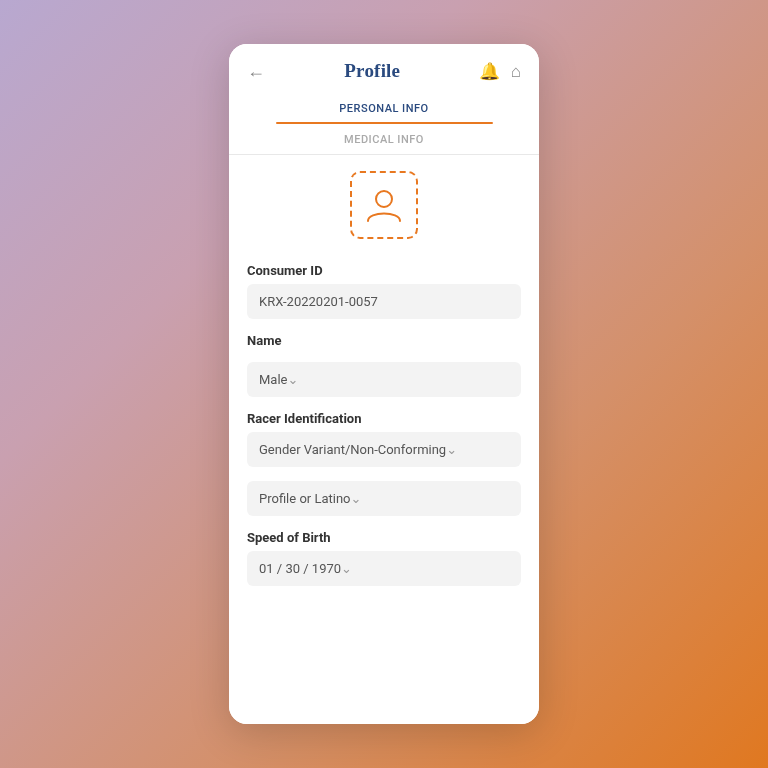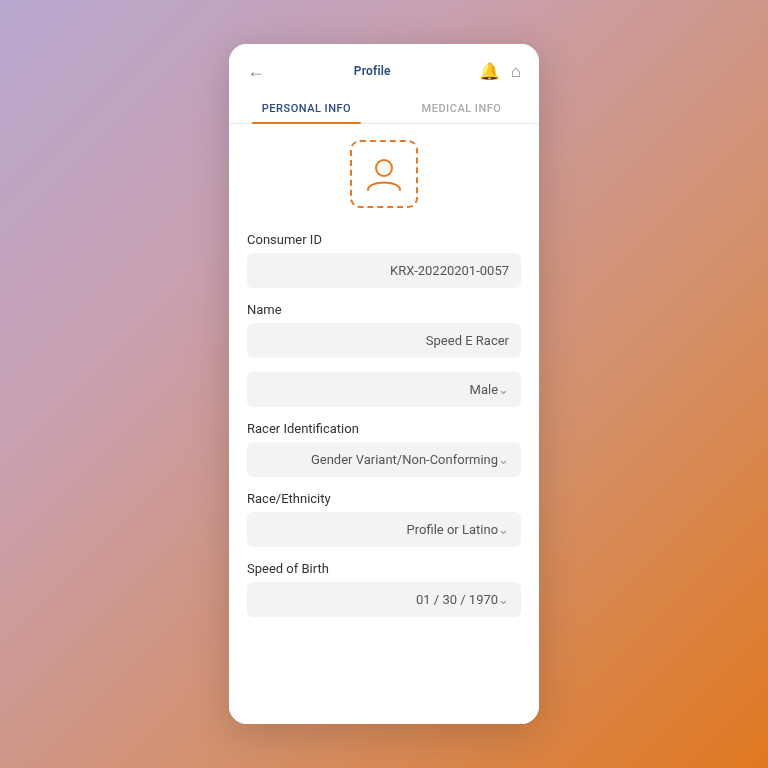--- a/index.html
+++ b/index.html
@@ -35,42 +35,44 @@
       background: #fff;
     }
 
     .header-back-icon {
       color: #888;
       font-size: 18px;
       cursor: pointer;
     }
 
     .header-title {
-      font-size: 12px;
+      font-size: 19px;
       font-weight: 600;
       color: #2a4a7f;
       letter-spacing: 0.2px;
+      font-family: Liberation Serif, serif;
     }
 
     .header-icons {
       display: flex;
       gap: 10px;
       align-items: center;
     }
 
     .header-icon {
       color: #888;
       font-size: 17px;
     }
 
     
     .tabs {
       display: flex;
       border-bottom: 1px solid #e8e8e8;
       background: #fff;
+      flex-direction: column;
     }
 
     .tab {
       flex: 1;
       text-align: center;
       padding: 10px 0 8px 0;
       font-size: 11px;
       font-weight: 500;
       letter-spacing: 0.5px;
       color: #aaa;
@@ -127,34 +129,34 @@
       height: 44px;
     }
 
     
     .field-group {
       margin-top: 14px;
     }
 
     .field-label {
       font-size: 13px;
-      font-weight: 400;
+      font-weight: 700;
       color: #333;
       margin-bottom: 6px;
     }
 
     .field-value {
       background: #f3f3f3;
       border-radius: 6px;
       padding: 10px 12px;
       font-size: 13px;
       color: #555;
       display: flex;
       align-items: center;
-      justify-content: flex-end;
+      justify-content: flex-start;
     }
 
     .field-value .chevron {
       color: #999;
       font-size: 13px;
     }
   </style>
 </head>
 <body>
 
@@ -187,42 +189,38 @@
 
     <div class="field-group">
       <div class="field-label">Consumer ID</div>
       <div class="field-value">
         <span>KRX-20220201-0057</span>
       </div>
     </div>
 
     <div class="field-group">
       <div class="field-label">Name</div>
-      <div class="field-value">
-        <span>Speed E Racer</span>
-      </div>
     </div>
 
     <div class="field-group">
       <div class="field-value">
         <span>Male</span>
         <span class="chevron">⌄</span>
       </div>
     </div>
 
     <div class="field-group">
       <div class="field-label">Racer Identification</div>
       <div class="field-value">
         <span>Gender Variant/Non-Conforming</span>
         <span class="chevron">⌄</span>
       </div>
     </div>
 
     <div class="field-group">
-      <div class="field-label">Race/Ethnicity</div>
       <div class="field-value">
         <span>Profile or Latino</span>
         <span class="chevron">⌄</span>
       </div>
     </div>
 
     <div class="field-group">
       <div class="field-label">Speed of Birth</div>
       <div class="field-value">
         <span>01 / 30 / 1970</span>

